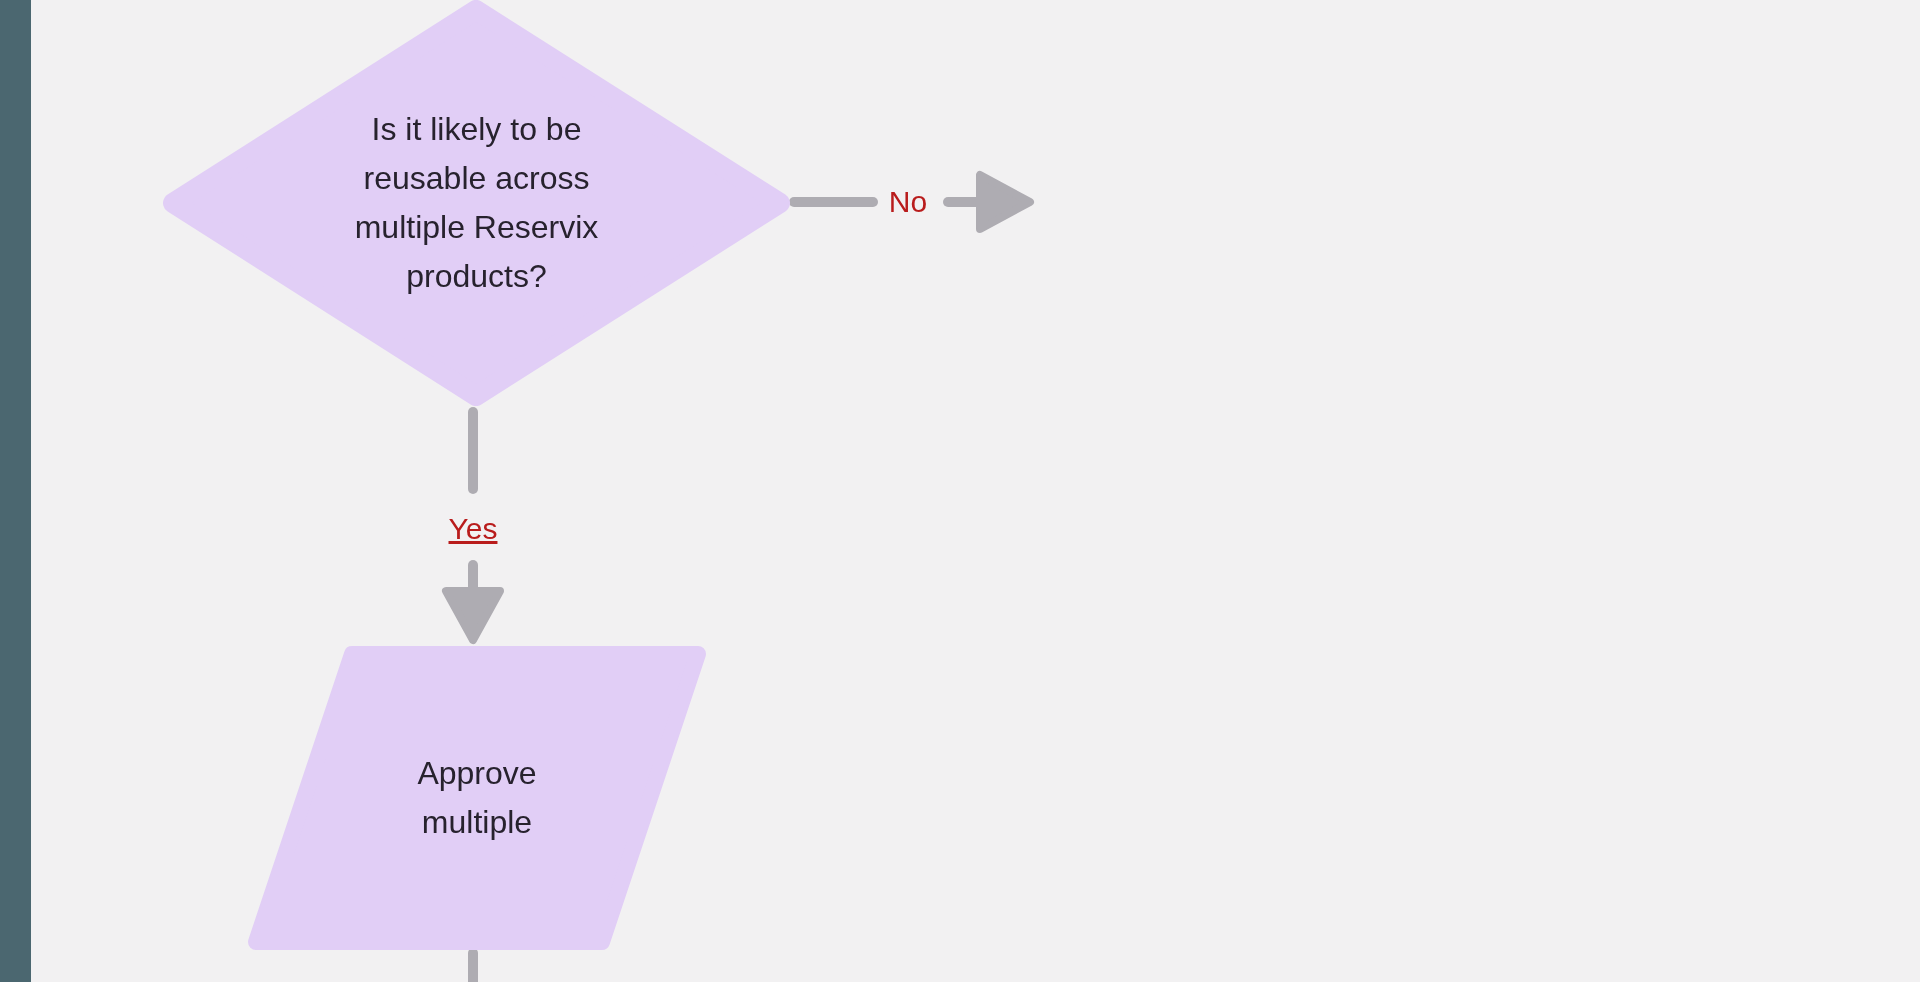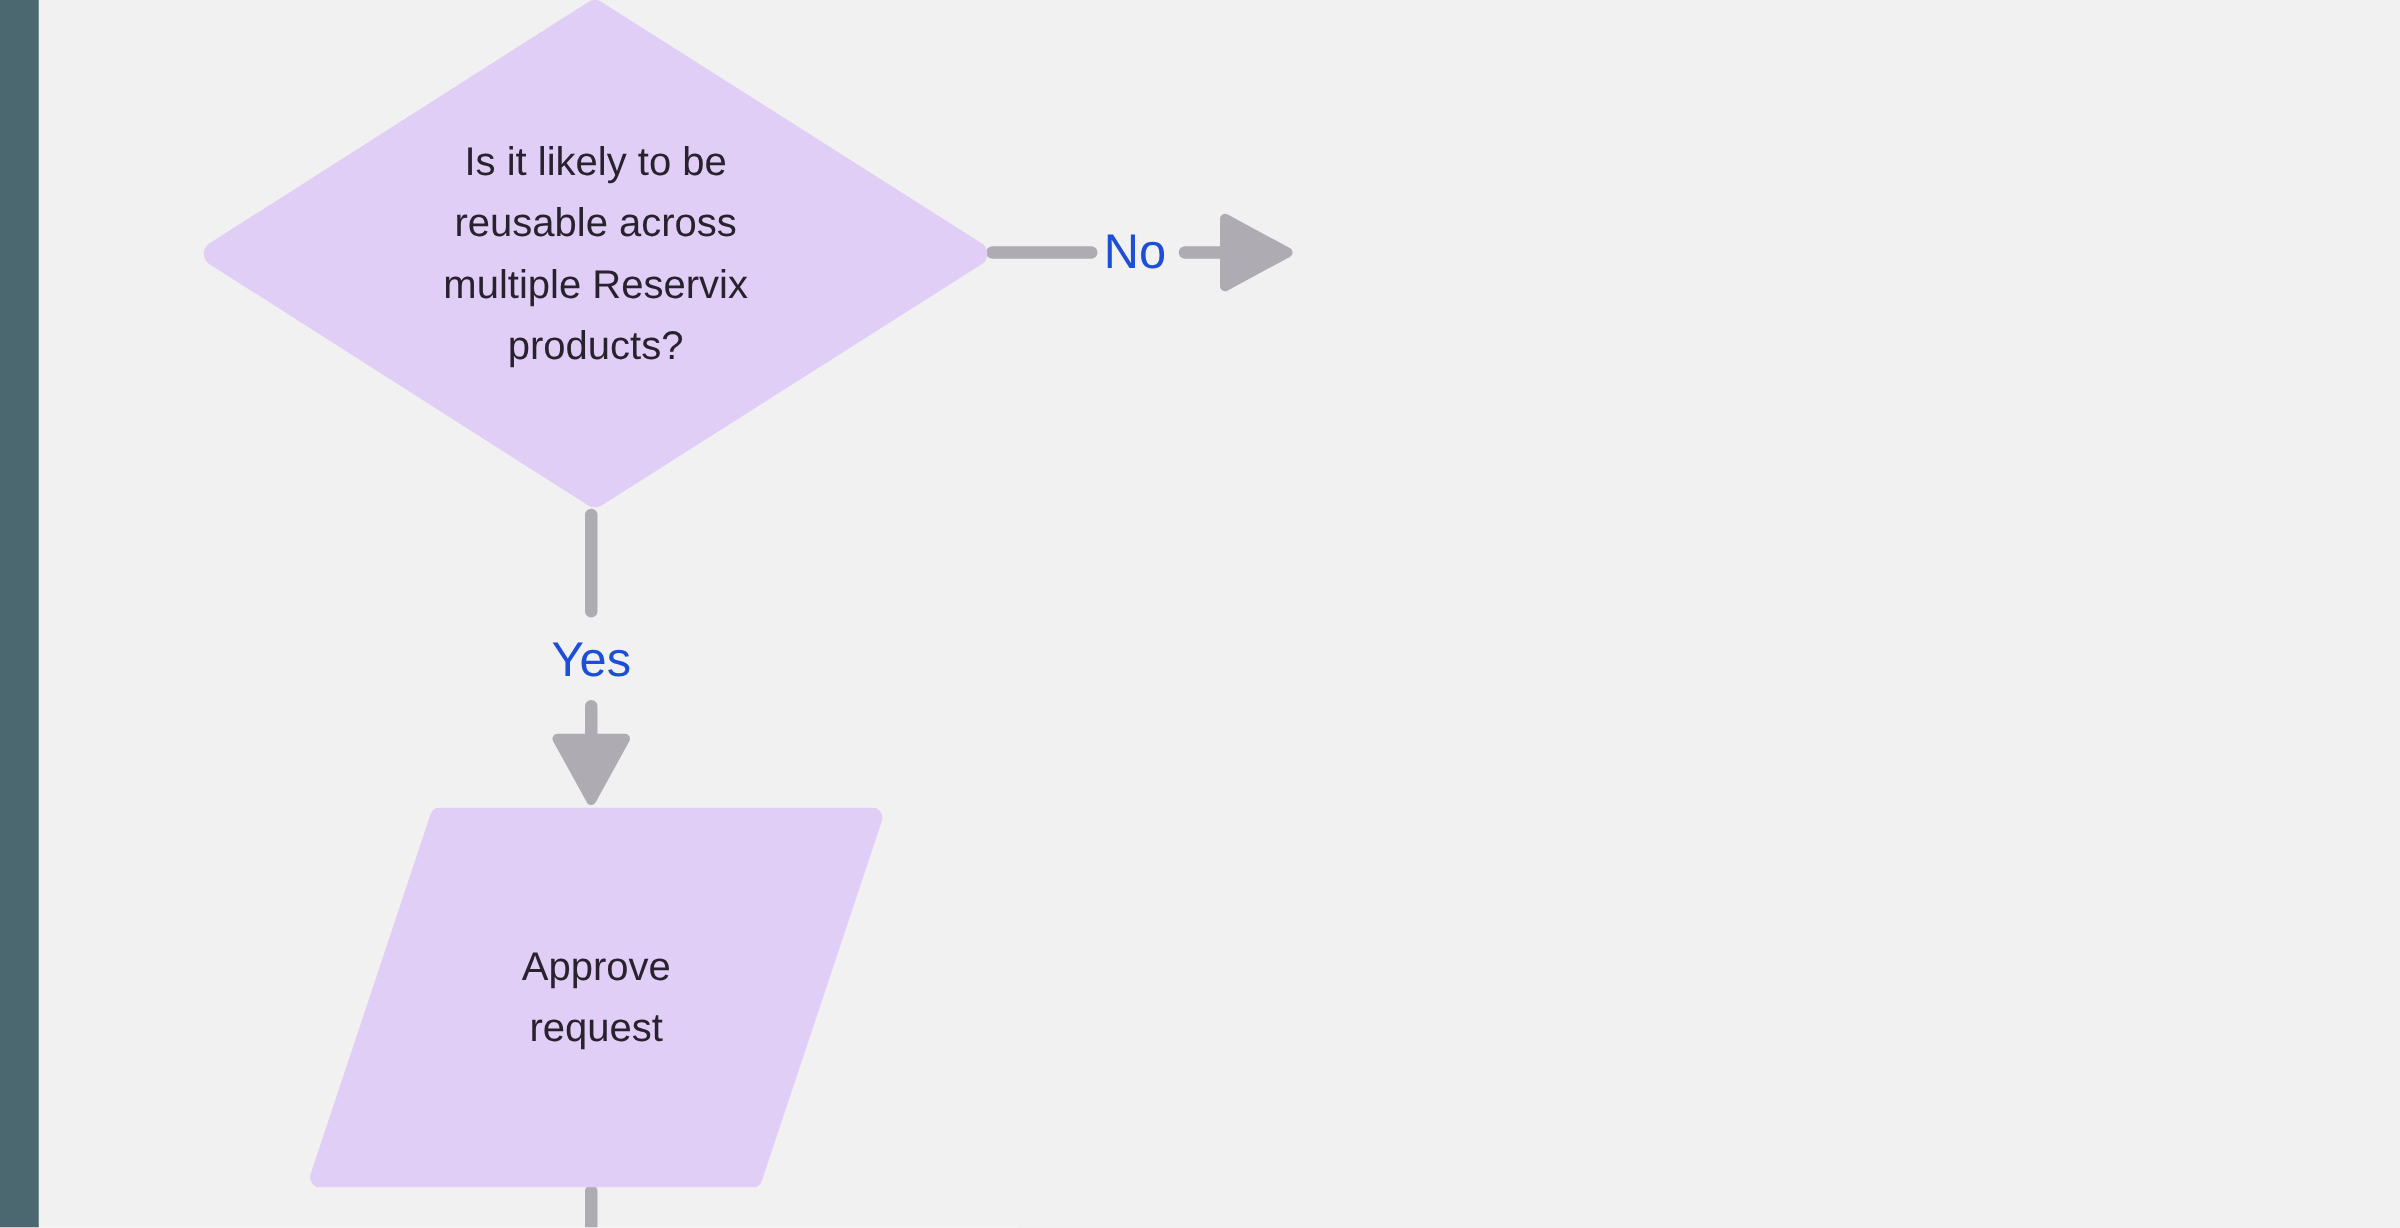--- a/index.html
+++ b/index.html
@@ -43,29 +43,29 @@
     white-space: pre-line;
     font-size: 32px;
     line-height: 49px;
     color: #27222e;
   }
   .edge-label {
     position: absolute;
     display: flex;
     align-items: center;
     justify-content: center;
-    font-size: 39px;
+    font-size: 30px;
     line-height: 36px;
-    color: #1d4ed8;
+    color: #b91c1c;
   }
   .node-decision   { left: 163px; top: 0;     width: 627px; height: 406px; }
   .node-decline    { left: 995px; top: 38px;  width: 435px; height: 325px; }
   .node-approve    { left: 248px; top: 646px; width: 458px; height: 304px; }
   .edge-label-no   { left: 872px; top: 178px; width: 72px;  height: 48px; }
-  .edge-label-yes  { left: 433px; top: 505px; width: 80px;  height: 48px; }
+  .edge-label-yes  { left: 433px; top: 505px; width: 80px;  height: 48px; text-decoration: underline; }
 </style>
 </head>
 <body>
 
 <div class="board">
 
   <div class="left-strip"></div>
 
   <svg class="edges-layer" width="1920" height="982" viewBox="0 0 1920 982">
 
@@ -93,19 +93,19 @@
 multiple Reservix
 products?</div>
   </div>
 
 
   <div class="node node-approve">
     <svg width="458" height="304" viewBox="0 0 458 304">
       <path d="M104 8 L450 8 L354 296 L8 296 Z" fill="#e1cef6" stroke="#e1cef6" stroke-width="16" stroke-linejoin="round"></path>
     </svg>
     <div class="node-label">Approve
-request</div>
+multiple</div>
   </div>
 
   <div class="edge-label edge-label-no">No</div>
   <div class="edge-label edge-label-yes">Yes</div>
 
 </div>
 
 </body></html>

